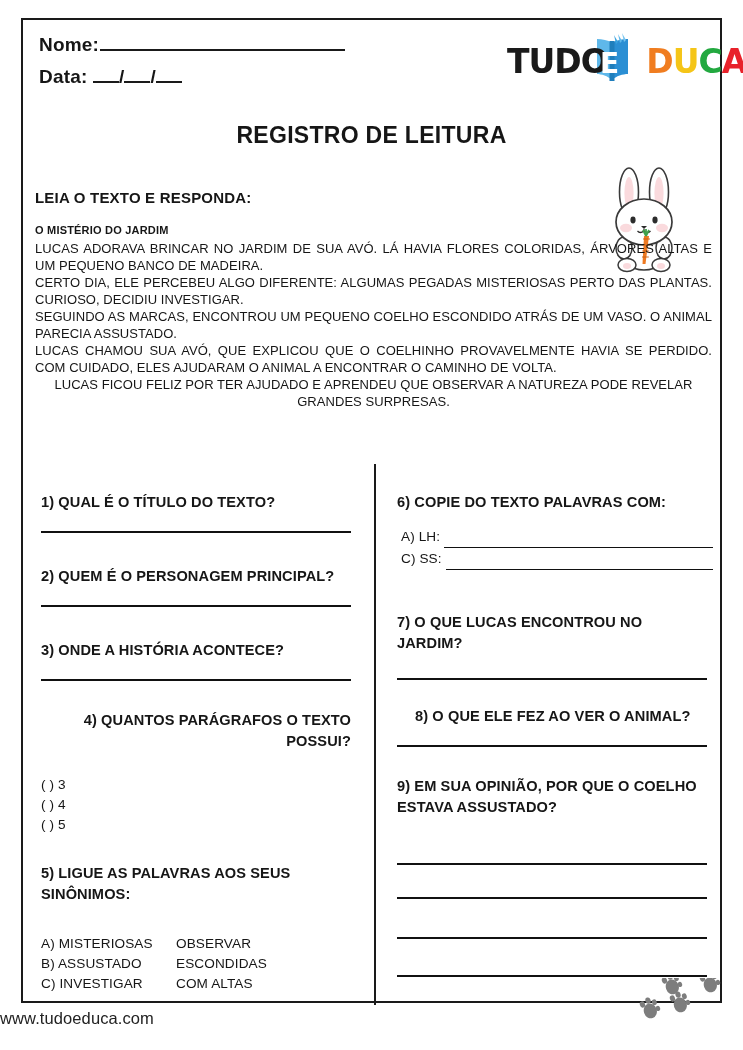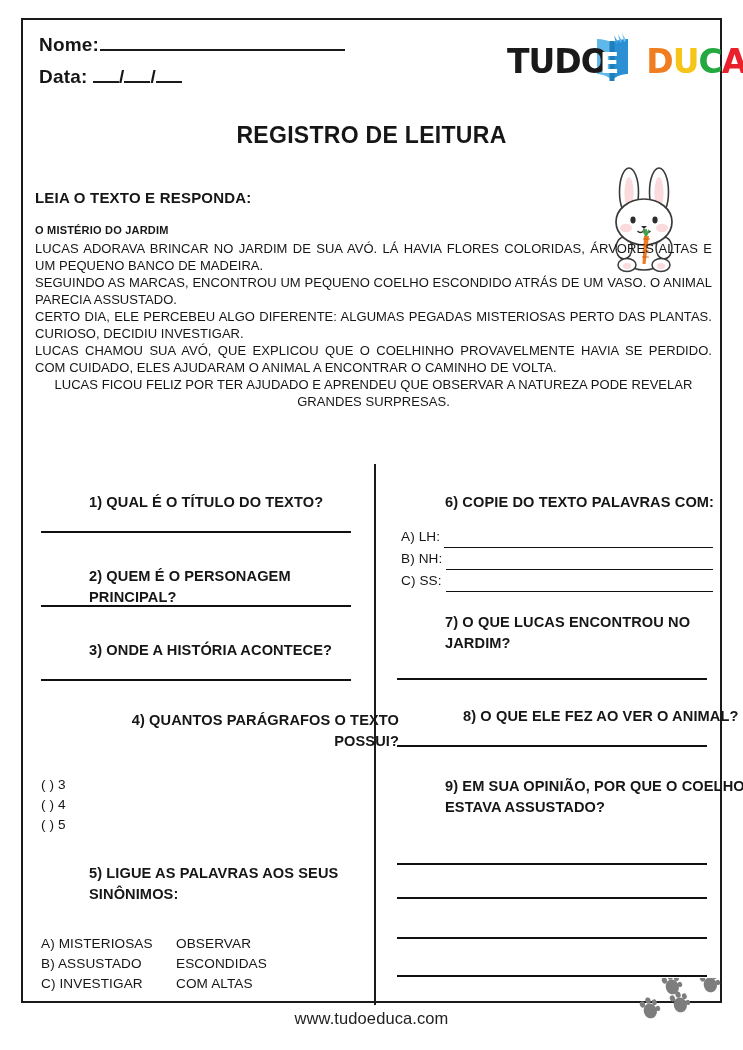--- a/index.html
+++ b/index.html
@@ -167,21 +167,20 @@
     top: 452px;
   }
   .col-left  { left: 10px;  width: 335px; }
   .col-right { left: 368px; width: 325px; }
 
   .q {
     font-size: 14.6px;
     font-weight: bold;
     letter-spacing: 0.1px;
     line-height: 21px;
-    margin-left: 48px;
   }
   .ansline {
     border-bottom: 2.5px solid #111;
     height: 0;
   }
 
   
   .lq1 { position: absolute; left: 8px; top: 20px; }
   .ll1 { position: absolute; left: 8px; top: 59px; width: 310px; }
   .lq2 { position: absolute; left: 8px; top: 94px; }
@@ -240,21 +239,20 @@
     width: 100px;
     height: 46px;
   }
 
   
   .footer {
     position: absolute;
     left: 0;
     top: 1009px;
     width: 743px;
-    text-align: center;
     font-size: 16.5px;
     color: #222;
     letter-spacing: 0.1px;
   }
 </style>
 </head>
 <body>
 
 <div class="page">
 
@@ -320,22 +318,22 @@
       <path d="M48 63 L48 65 M48 65 Q44 68 41.5 65 M48 65 Q52 68 54.5 65" stroke="#2c2c2c" stroke-width="1.2" fill="none"></path>
 
       <path d="M48 70 L53 70 L49.5 98 L46.5 98 Z" fill="#ee7a22"></path>
       <path d="M47 73 L54 73 M46.6 79 L53.6 79 M46.2 85 L53.2 85 M46 91 L52.8 91" stroke="#c85f13" stroke-width="0.9"></path>
       <path d="M50 70 L47 64 M50 70 L53 64 M50 70 L50 63" stroke="#3fa24a" stroke-width="1.8" fill="none"></path>
     </svg>
 
     <div class="story">
       <div class="story-title">O MISTÉRIO DO JARDIM</div>
       <p>LUCAS ADORAVA BRINCAR NO JARDIM DE SUA AVÓ. LÁ HAVIA FLORES COLORIDAS, ÁRVORES ALTAS E UM PEQUENO BANCO DE MADEIRA.</p>
+      <p>CERTO DIA, ELE PERCEBEU ALGO DIFERENTE: ALGUMAS PEGADAS MISTERIOSAS PERTO DAS PLANTAS. CURIOSO, DECIDIU INVESTIGAR.</p>
       <p>SEGUINDO AS MARCAS, ENCONTROU UM PEQUENO COELHO ESCONDIDO ATRÁS DE UM VASO. O ANIMAL PARECIA ASSUSTADO.</p>
-      <p>CERTO DIA, ELE PERCEBEU ALGO DIFERENTE: ALGUMAS PEGADAS MISTERIOSAS PERTO DAS PLANTAS. CURIOSO, DECIDIU INVESTIGAR.</p>
       <p>LUCAS CHAMOU SUA AVÓ, QUE EXPLICOU QUE O COELHINHO PROVAVELMENTE HAVIA SE PERDIDO. COM CUIDADO, ELES AJUDARAM O ANIMAL A ENCONTRAR O CAMINHO DE VOLTA.</p>
       <p class="last-left">LUCAS FICOU FELIZ POR TER AJUDADO E APRENDEU QUE OBSERVAR A NATUREZA PODE REVELAR GRANDES SURPRESAS.</p>
     </div>
 
     <div class="vdivider"></div>
 
     <div class="col col-left">
 
       <div class="q lq1">1) QUAL É O TÍTULO DO TEXTO?</div>
       <div class="ansline ll1"></div>
@@ -372,24 +370,20 @@
       </div>
     </div>
 
     <div class="col col-right">
 
       <div class="q rq6">6) COPIE DO TEXTO PALAVRAS COM:</div>
 
       <div class="rsub">
         <div class="rsub-row">
           <span class="rsub-label">A) LH:</span>
-          <span class="rsub-line"></span>
-        </div>
-        <div class="rsub-row">
-          <span class="rsub-label">B) NH:</span>
           <span class="rsub-line"></span>
         </div>
         <div class="rsub-row">
           <span class="rsub-label">C) SS:</span>
           <span class="rsub-line"></span>
         </div>
       </div>
 
       <div class="q rq7">7) O QUE LUCAS ENCONTROU NO JARDIM?</div>
       <div class="ansline rl7"></div>

